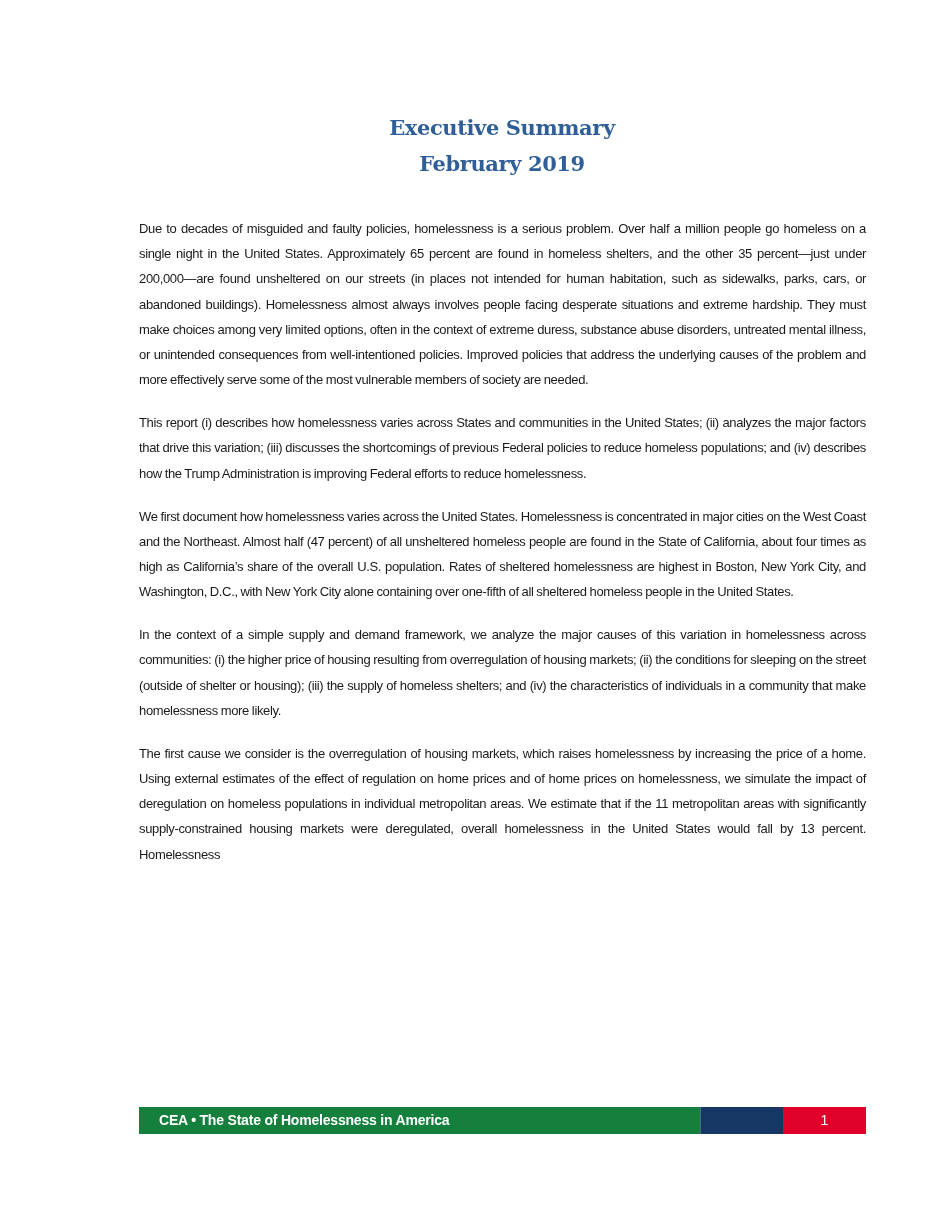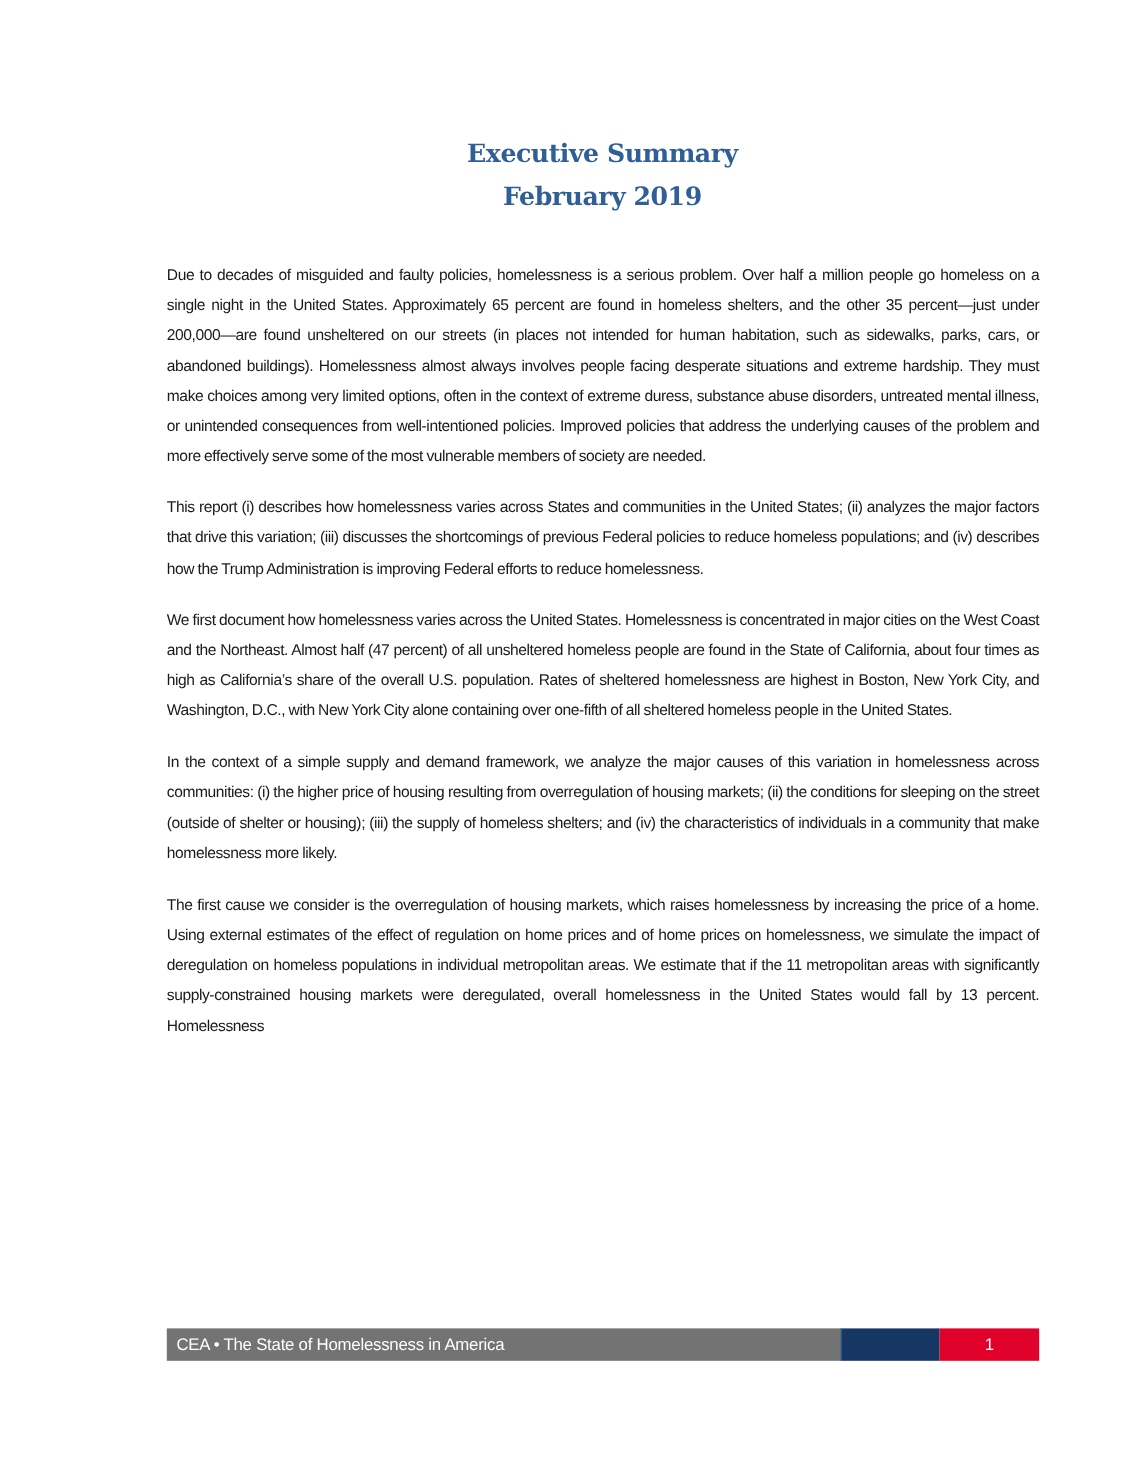--- a/index.html
+++ b/index.html
@@ -57,28 +57,29 @@
       left: 113px;
       top: 1107px;
       width: 727px;
       height: 27px;
       display: flex;
       font-family: "Liberation Sans", sans-serif;
       font-size: 14px;
       color: #ffffff;
     }
     .footer-title {
-      background: #737373;
+      background: #15803d;
       width: 562px;
       height: 27px;
       line-height: 27px;
-      padding-left: 8px;
+      padding-left: 20px;
       box-sizing: border-box;
       border-right: 1px solid #4a6a94;
       letter-spacing: -0.2px;
+      font-weight: bold;
     }
     .footer-spacer {
       background: #163764;
       width: 82px;
       height: 27px;
     }
     .footer-page {
       background: #e0022a;
       width: 83px;
       height: 27px;

